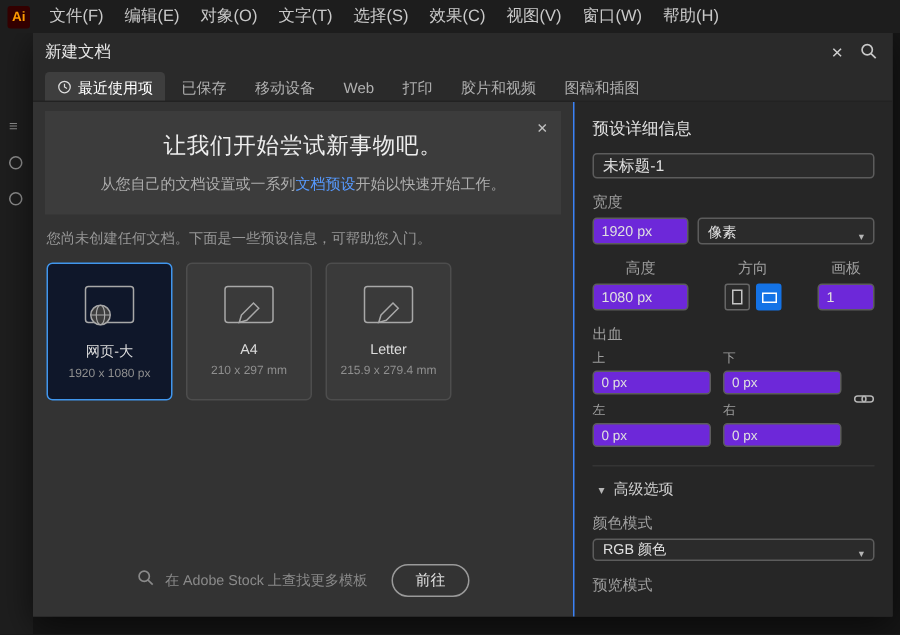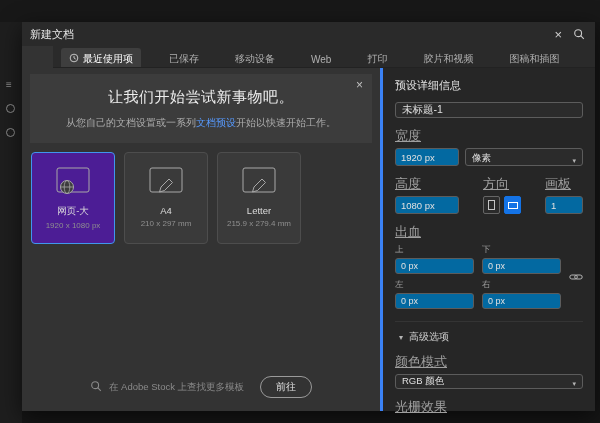--- a/index.html
+++ b/index.html
@@ -26,75 +26,75 @@
             background:#333333; display:flex; flex-direction:column;
             box-shadow:0 6px 22px rgba(0,0,0,.6); z-index:4; }
   .dialog-titlebar { height:24px; background:#2a2a2a; display:flex; align-items:center;
                      padding:0 8px; flex:0 0 auto; }
   .dialog-title { font-size:11px; color:#e6e6e6; }
   .tb-spacer { flex:1; }
   .close-btn { color:#cfcfcf; font-size:13px; padding:0 7px; }
   .search-btn { padding:0 2px 0 4px; display:flex; align-items:center; }
 
   .tabsbar { height:22px; background:#2a2a2a; display:flex; align-items:stretch;
-             padding:2px 8px 0; gap:20px; border-bottom:1px solid #222; flex:0 0 auto;margin-left:31px; }
+             padding:2px 8px 0; gap:3px; border-bottom:1px solid #222; flex:0 0 auto; }
   .tab { font-size:10px; color:#b0b0b0; padding:3px 8px 0; display:flex; align-items:center;
          gap:4px; white-space:nowrap; }
   .tab.active { background:#3e3e3e; color:#ffffff; border-radius:3px 3px 0 0; }
 
   .dialog-body { flex:1; display:flex; min-height:0; }
 
   
   .content { width:406px; background:#333333; display:flex; flex-direction:column; }
   .banner { margin:6px 8px 0; background:#3c3c3c; position:relative;
             padding:14px 12px 13px; text-align:center; }
   .banner-close { position:absolute; top:4px; right:9px; color:#c0c0c0; font-size:12px; }
   .banner-title { font-size:15px; color:#ededed; letter-spacing:.5px; }
   .banner-sub { font-size:10px; color:#adadad; margin-top:9px; }
   .banner-link { color:#579aff; }
   .intro { margin:10px 9px 0; font-size:9.5px; color:#979797; }
 
   .cards { display:flex; gap:9px; margin:9px 9px 0; }
   .card { width:84px; height:92px; background:#3a3a3a; border:1px solid #4d4d4d;
           border-radius:4px; display:flex; flex-direction:column; align-items:center;
           padding-top:12px; }
-  .card.selected { border-color:#4096ed; background:#4c1d95; }
+  .card.selected { border-color:#4096ed; background:#0f172a; }
   .card-icon { height:34px; display:flex; align-items:center; }
   .card-name { font-size:9.5px; color:#dcdcdc; margin-top:6px; }
   .card-size { font-size:8px; color:#8f8f8f; margin-top:3px; }
 
   .content-spacer { flex:1; }
   .stock-row { display:flex; align-items:center; justify-content:center;
                margin-bottom:13px; }
   .stock-search { display:flex; align-items:center; gap:7px; }
   .stock-text { font-size:9.5px; color:#8a8a8a;text-align:center; }
   .go-btn { font-size:10px; color:#e0e0e0; border:1px solid #9a9a9a; border-radius:11px;
             padding:3px 15px; margin-left:16px; }
 
   
-  .panel { flex:1; background:#262626; border-left:3px solid #3b82f6;
+  .panel { flex:1; background:#262626; border-left:1px solid #3b82f6;
            display:flex; flex-direction:column; padding:8px 12px 11px; }
   .panel-header { font-size:11px; color:#e2e2e2; margin:2px 0 9px; }
   .name-input { border:1px solid #5c5c5c; border-radius:3px; height:20px; display:flex;
                 align-items:center; padding:0 6px; font-size:10.5px; color:#e0e0e0;
                 background:#2b2b2b; }
-  .field-label { font-size:13px; color:#9f9f9f; margin:9px 0 3px;text-decoration:underline; }
+  .field-label { font-size:10px; color:#9f9f9f; margin:9px 0 3px; }
   .mini-label { font-size:8.5px; color:#9f9f9f; margin-bottom:2px; }
   .row { display:flex; gap:6px; }
   .num-input { border:1px solid #5c5c5c; border-radius:3px; height:18px; display:flex;
                align-items:center; padding:0 5px; font-size:9.5px; color:#e0e0e0;
-               background:#0369a1; width:64px; }
+               background:#6d28d9; width:64px; }
   .num-input.small { width:38px; }
   .num-input.bleed { width:100%; height:16px; font-size:9px;text-align:center; }
   .select { border:1px solid #5c5c5c; border-radius:3px; height:18px; display:flex;
             align-items:flex-end; justify-content:space-between; padding:0 6px;
             font-size:9.5px; color:#e0e0e0; background:#2b2b2b; flex:1; }
   .caret { font-size:7px; color:#b5b5b5; margin-left:4px; }
 
-  .trio-row { display:flex; gap:24px; }
+  .trio-row { display:flex; gap:24px;text-align:center; }
   .trio-col { display:flex; flex-direction:column; }
   .trio-col .field-label { margin-top:9px; }
   .ori-row { display:flex; gap:4px; }
   .ori-btn { width:17px; height:18px; border:1px solid #666; border-radius:2px;
              display:flex; align-items:center; justify-content:center; background:#2b2b2b; }
   .ori-btn.selected { background:#1473e6; border-color:#1473e6; }
   .ori-rect.portrait { width:7px; height:10px; border:1px solid #c5c5c5; display:block; }
   .ori-rect.landscape { width:10px; height:7px; border:1px solid #ffffff; display:block; }
 
   .bleed-wrap { display:flex; align-items:center; }
@@ -106,20 +106,32 @@
               border-top:1px solid #343434; font-size:10px; color:#cfcfcf; }
   .advanced .caret { font-size:8px; }
 
   .panel-spacer { flex:1; }
 </style>
 </head>
 <body>
 
 <div class="stage">
 
+  <div class="menubar">
+    <div class="app-icon">Ai</div>
+    <div class="menu-item">文件(F)</div>
+    <div class="menu-item">编辑(E)</div>
+    <div class="menu-item">对象(O)</div>
+    <div class="menu-item">文字(T)</div>
+    <div class="menu-item">选择(S)</div>
+    <div class="menu-item">效果(C)</div>
+    <div class="menu-item">视图(V)</div>
+    <div class="menu-item">窗口(W)</div>
+    <div class="menu-item">帮助(H)</div>
+  </div>
 
   <div class="app-bg"></div>
   <div class="tool-strip">
     <div class="tool-glyph" style="top:58px">≡</div>
     <div class="tool-circle" style="top:82px"></div>
     <div class="tool-circle" style="top:106px"></div>
   </div>
 
   <div class="dialog">
 
@@ -156,20 +168,21 @@
     <div class="dialog-body">
 
       <div class="content">
 
         <div class="banner">
           <span class="banner-close">×</span>
           <div class="banner-title">让我们开始尝试新事物吧。</div>
           <div class="banner-sub"><span>从您自己的文档设置或一系列</span><span class="banner-link">文档预设</span><span>开始以快速开始工作。</span></div>
         </div>
 
+        <div class="intro">您尚未创建任何文档。下面是一些预设信息，可帮助您入门。</div>
 
         <div class="cards">
           <div class="card selected">
             <div class="card-icon">
               <svg width="40" height="32" viewBox="0 0 40 32">
                   <rect x="4" y="2" width="32" height="24" rx="2" fill="none" stroke="#a8a8a8"></rect>
                   <circle cx="14" cy="21" r="6.5" fill="#3d3d3d" stroke="#a8a8a8"></circle>
                   <ellipse cx="14" cy="21" rx="2.8" ry="6.5" fill="none" stroke="#a8a8a8" stroke-width=".8"></ellipse>
                   <line x1="7.5" y1="21" x2="20.5" y2="21" stroke="#a8a8a8" stroke-width=".8"></line>
                 </svg>
@@ -299,21 +312,20 @@
           <span class="caret">▾</span>
           <span>高级选项</span>
         </div>
 
         <div class="field-label">颜色模式</div>
         <div class="select">
           <span>RGB 颜色</span>
           <span class="caret">▾</span>
         </div>
 
-        <div class="field-label">光栅效果</div>
 
         <div class="field-label">预览模式</div>
 
         <div class="panel-spacer"></div>
 
       </div>
     </div>
   </div>
 </div>
 

